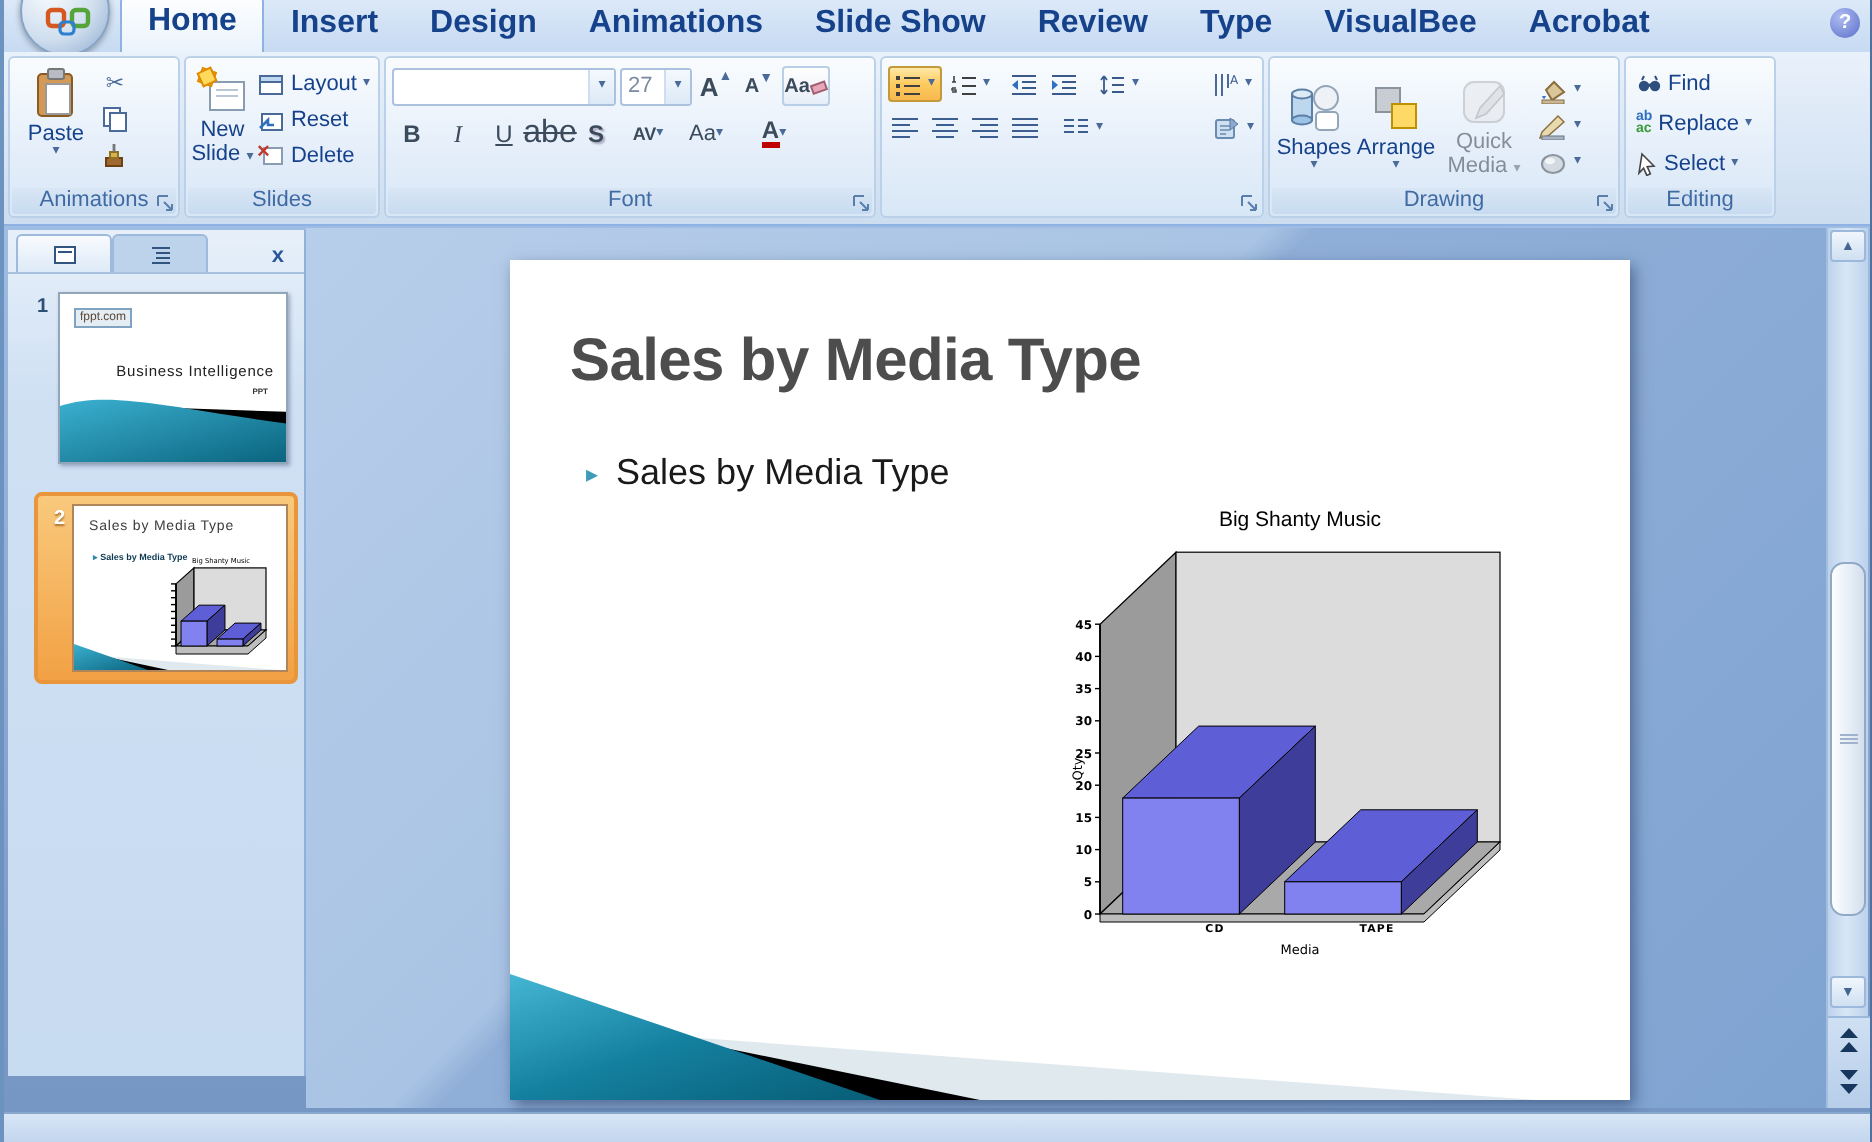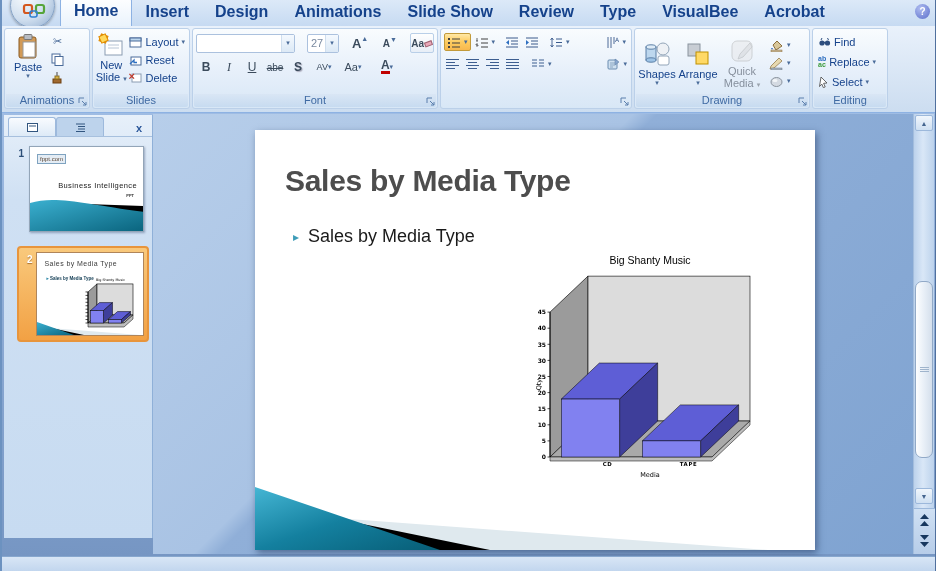--- a/index.html
+++ b/index.html
@@ -201,21 +201,21 @@
             </span>
             <span>Delete</span>
           </div>
         </div>
       </div>
       <div class="glabel">Slides</div>
     </div>
 
     <div class="grp" style="width:246px">
       <div class="gbody">
-        <div class="row" style="gap:12px;padding:2px 1px 0">
+        <div class="row" style="gap:2px;padding:2px 1px 0">
           <div class="combo" style="width:112px">
             <span class="val"></span>
             <span class="ddbox">
                 <span class="dd">▾</span>
               </span>
           </div>
           <div class="combo" style="width:36px">
             <span class="val" style="color:#7a8aa0">27</span>
             <span class="ddbox">
                 <span class="dd">▾</span>
@@ -233,24 +233,24 @@
             <span style="font-size:10px;font-weight:bold">Aa</span>
             <svg width="9" height="9">
                 <rect x="1" y="3" width="7" height="4" fill="#e8a7b8" stroke="#a06070" transform="rotate(-20 4 5)"></rect>
               </svg>
           </div>
         </div>
         <div class="row" style="gap:1px;padding-top:4px">
           <div class="letterbtn" style="font-weight:bold">B</div>
           <div class="letterbtn" style="font-style:italic;font-family:'Liberation Serif',serif">I</div>
           <div class="letterbtn" style="text-decoration:underline">U</div>
-          <div class="letterbtn" style="text-decoration:line-through;font-size:10px">abe</div>
+          <div class="letterbtn" style="text-decoration:line-through;font-size:16px">abe</div>
           <div class="letterbtn" style="font-weight:bold;text-shadow:1px 1px 1px #aab">S</div>
           <div class="letterbtn" style="width:28px">
-            <span style="font-size:9px;font-weight:normal">AV</span>
+            <span style="font-size:9px;font-weight:bold">AV</span>
               <span class="dd">▾</span>
           </div>
           <div class="letterbtn" style="width:28px">
             <span style="font-size:11px">Aa</span>
               <span class="dd">▾</span>
           </div>
           <div class="letterbtn" style="width:30px;margin-left:4px">
             <span style="font-weight:bold;border-bottom:3px solid #c00000;line-height:11px">A</span>
               <span class="dd">▾</span>
           </div>

